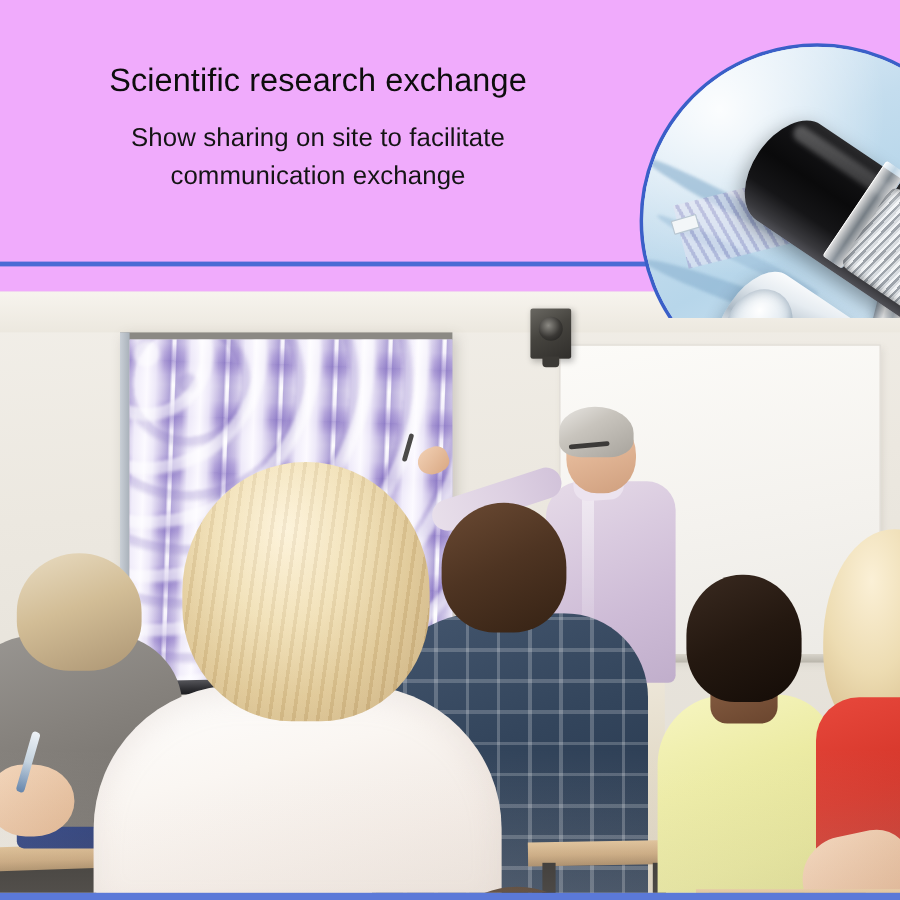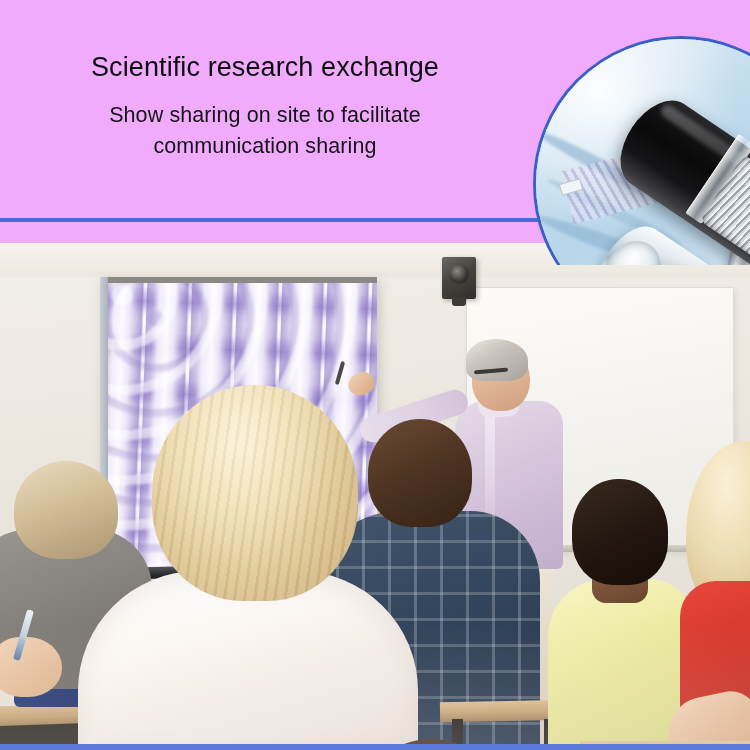--- a/index.html
+++ b/index.html
@@ -636,21 +636,21 @@
 <body>
 
 <div id="page">
 
   <div class="header">
 
     <div class="header-text-block">
       <div class="head-title">Scientific research exchange</div>
       <div class="head-sub">
         <span class="sub-line">Show sharing on site to facilitate</span>
-        <span class="sub-line">communication sharing</span>
+        <span class="sub-line">communication exchange</span>
       </div>
     </div>
 
     <div class="header-rule"></div>
 
     <div class="inset-circle">
       <div class="inset-photo">
         <div class="fold-a"></div>
         <div class="fold-b"></div>
         <div class="fold-c"></div>

